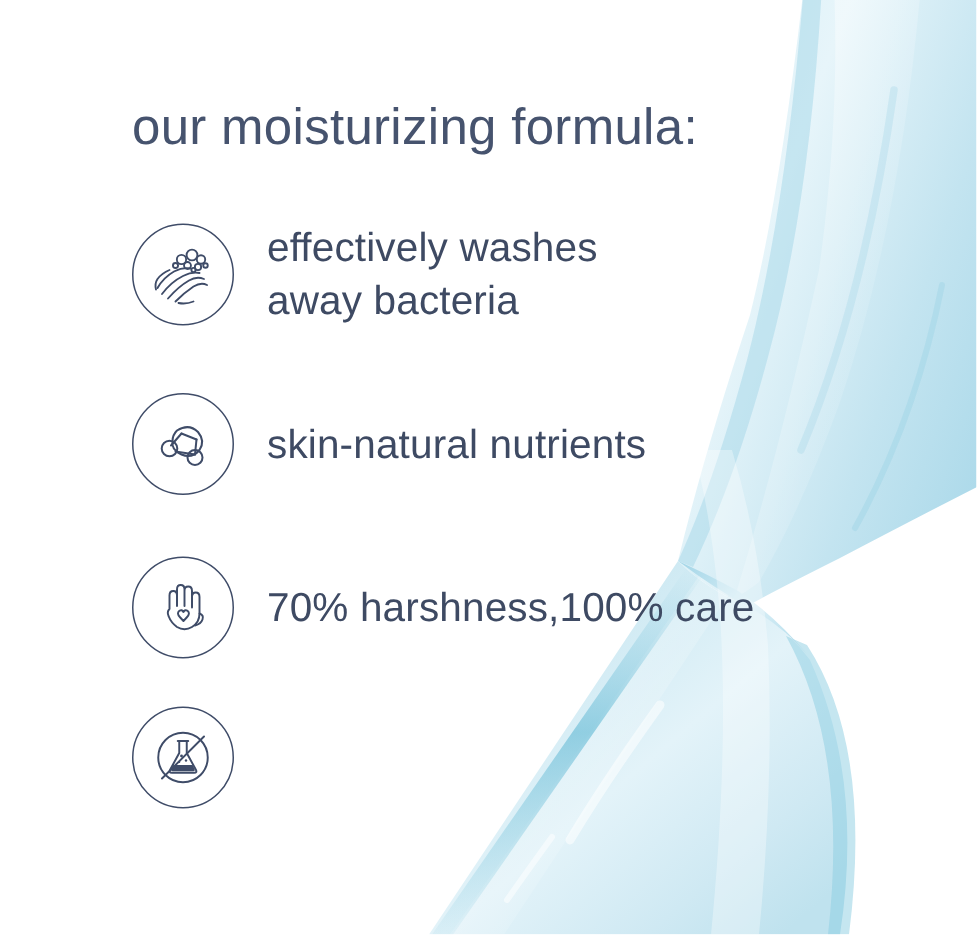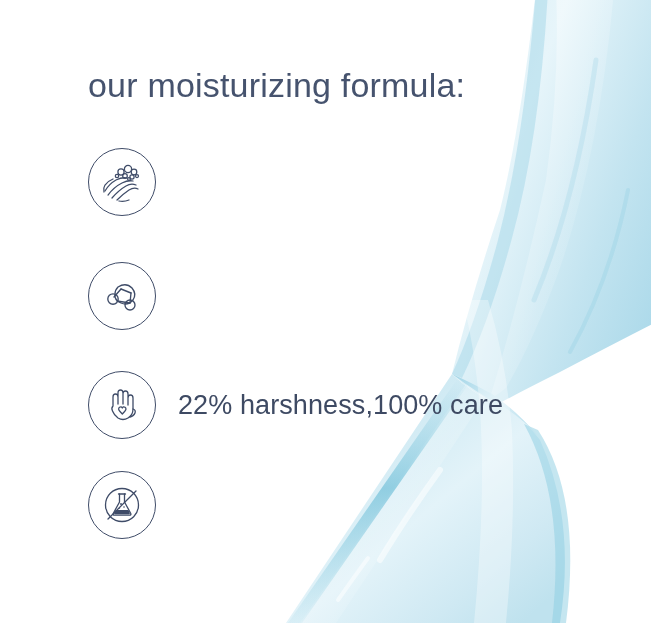--- a/index.html
+++ b/index.html
@@ -177,37 +177,40 @@
             <circle cx="22" cy="13" r="3.1"></circle>
             <circle cx="29" cy="10" r="3.6"></circle>
             <circle cx="35" cy="13" r="2.8"></circle>
             <circle cx="26" cy="17" r="2.3"></circle>
             <circle cx="33" cy="18" r="2.1"></circle>
             <circle cx="18" cy="17" r="1.7"></circle>
             <circle cx="38" cy="17" r="1.5"></circle>
             <circle cx="30" cy="20" r="1.4"></circle>
           </svg>
         </span>
+        <span class="feature-text">effectively washes
+away bacteria</span>
       </li>
 
       <li class="feature feature-1">
         <span class="icon-badge">
           <svg width="42" height="42" viewBox="0 0 42 42" fill="none" stroke="#3f4c68" stroke-width="1.35" stroke-linecap="round" stroke-linejoin="round">
 
             <path d="M13 22 L20 14"></path>
             <path d="M20 14 L30 18"></path>
             <path d="M30 18 L29 28"></path>
             <path d="M29 28 L16 26"></path>
 
             <path d="M17 12 Q25 7 31 13 Q36 19 32 25 Q27 31 20 28 Q13 25 14 19 Q14 15 17 12 Z"></path>
 
             <circle cx="12" cy="24" r="5.2"></circle>
             <circle cx="29" cy="30" r="5"></circle>
           </svg>
         </span>
+        <span class="feature-text">skin-natural nutrients</span>
       </li>
 
       <li class="feature feature-2">
         <span class="icon-badge">
           <svg width="42" height="42" viewBox="0 0 42 42" fill="none" stroke="#3f4c68" stroke-width="1.3" stroke-linecap="round" stroke-linejoin="round">
 
             <path d="M12 22
                      L12 13 Q12 10 14.5 10 Q17 10 17 13 L17 20
                      L17 9 Q17 6 19.5 6 Q22 6 22 9 L22 20
                      L22 10 Q22 7 24.5 7 Q27 7 27 10 L27 21
@@ -218,21 +221,21 @@
             <path d="M32 25 Q35 26 34 29 Q33 32 29 33"></path>
 
             <path d="M19 27.5
                      Q16.5 24.8 18.6 23.2
                      Q20.3 22.1 21.3 24
                      Q22.3 22.1 24 23.2
                      Q26.1 24.8 23.6 27.5
                      L21.3 30 Z"></path>
           </svg>
         </span>
-        <span class="feature-text">22% harshness,100% care</span>
+        <span class="feature-text">70% harshness,100% care</span>
       </li>
 
       <li class="feature feature-3">
         <span class="icon-badge">
           <svg width="46" height="46" viewBox="0 0 46 46" fill="none" stroke="#3f4c68" stroke-width="1.3" stroke-linecap="round" stroke-linejoin="round">
 
             <circle cx="23" cy="23" r="16.5"></circle>
 
             <path d="M19.5 12 L26.5 12"></path>
             <path d="M20.5 12 L20.5 20 L14.5 31 Q13.3 33.2 15.6 33.2 L30.4 33.2 Q32.7 33.2 31.5 31 L25.5 20 L25.5 12"></path>

